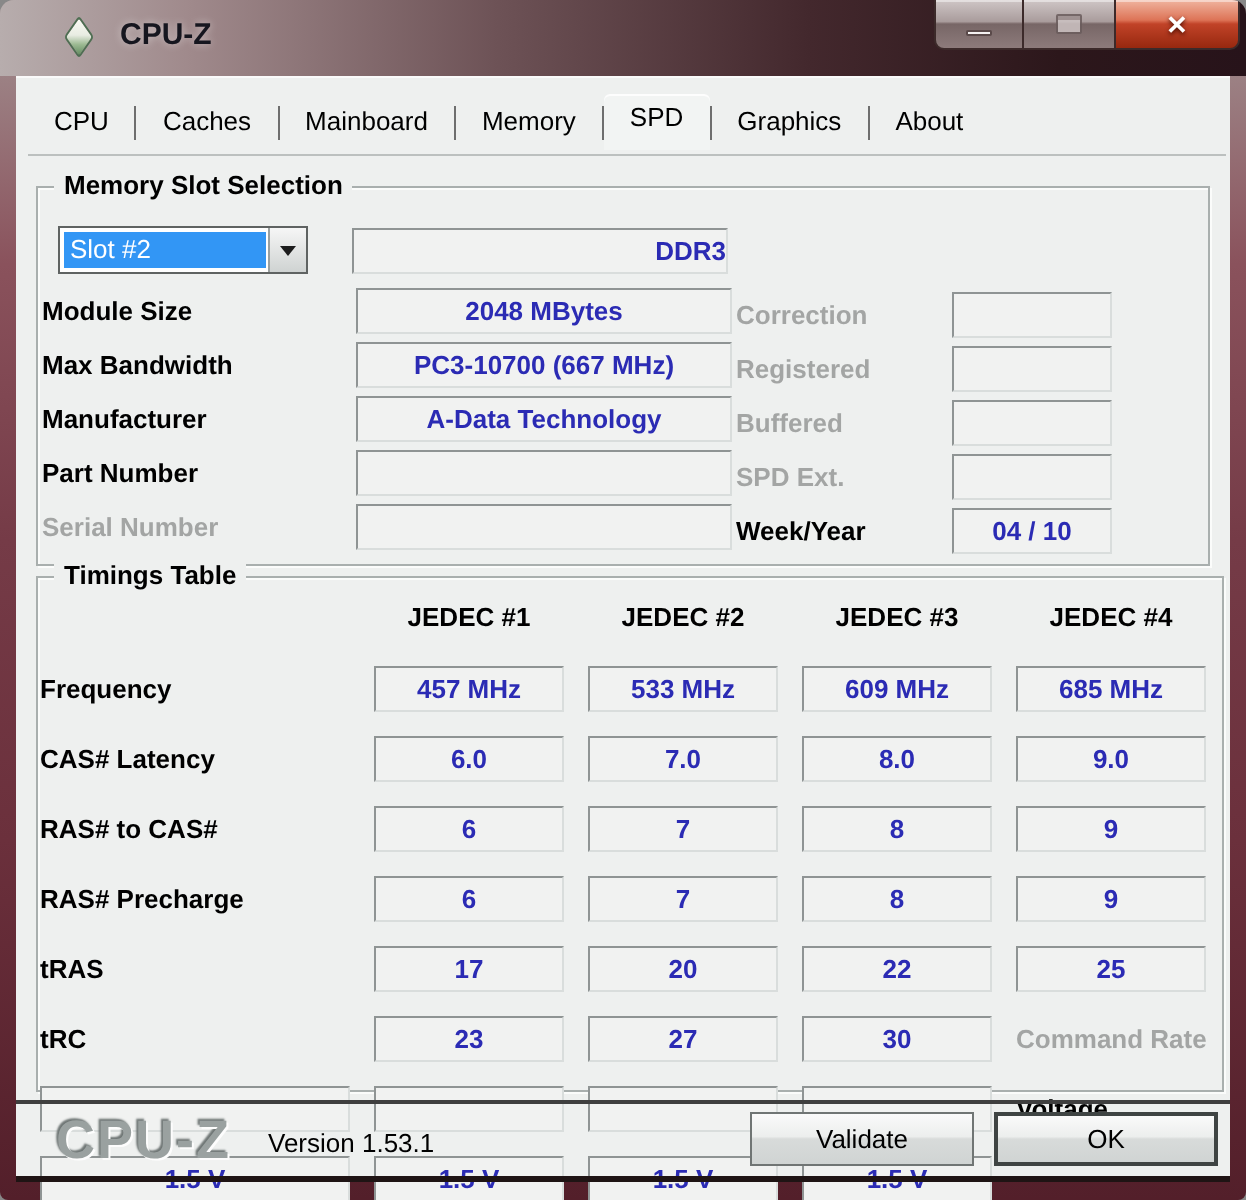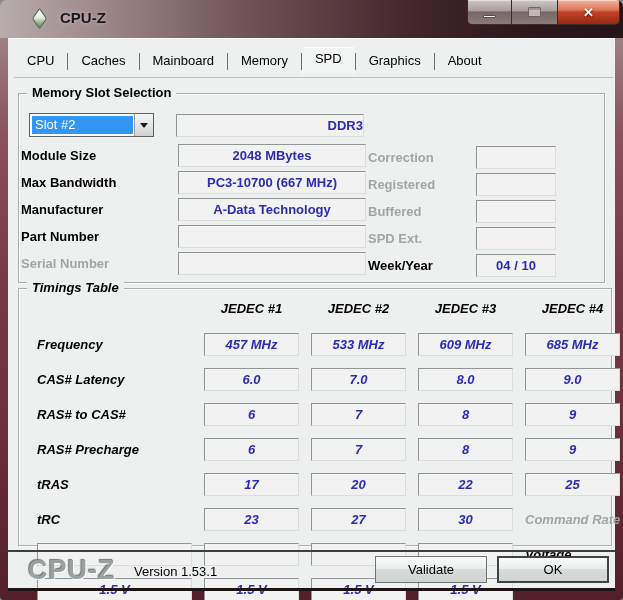--- a/index.html
+++ b/index.html
@@ -75,21 +75,21 @@
     border-radius:3px 3px 0 0;
     box-shadow: 0 -1px 0 #fdfdfd;
   }
   
   .groupbox {
     position:absolute;
     border:1px solid #a9afae;
     box-shadow: inset 1px 1px 0 #fbfcfb, 1px 1px 0 #fbfcfb;
   }
   .gb1 { left:10px; top:55px; width:587px; height:190px; }
-  .gb2 { left:10px; top:250px; width:594px; height:258px;font-style:italic; }
+  .gb2 { left:10px; top:250px; width:594px; height:258px; }
   .legend {
     position:absolute; top:-9px; left:8px; background:#eef0ef; padding:0 5px;
     font-weight:bold; color:#000;
   }
   .field {
     background:#f1f2f1;
     border:1px solid;
     border-color:#8f9494 #d9dddc #d9dddc #8f9494;
     color:#2b2bb4; font-weight:bold; text-align:center;
     height:23px; line-height:21px; overflow:hidden;
@@ -117,21 +117,21 @@
     display:grid; grid-template-columns:155px 188px; column-gap:2px;
     grid-auto-rows:23px; row-gap:4px;
   }
   .fields-right {
     position:absolute; left:349px; top:52px;
     display:grid; grid-template-columns:106px 80px; column-gap:2px;
     grid-auto-rows:23px; row-gap:4px;
   }
   
   .tgrid {
-    position:absolute; left:18px; top:8px;
+    position:absolute; left:1px; top:8px;
     display:grid;
     grid-template-columns:155px 95px 95px 95px 95px;
     grid-template-rows:24px repeat(8, 23px);
     column-gap:2px; row-gap:4px;gap:12px;
   }
   .thead { font-weight:bold; color:#000; text-align:center; line-height:24px; }
   
   .separator { position:absolute; left:0; right:0; top:512px; height:2px; background:#3f3f3f; }
   .footer { position:absolute; left:0; top:516px; width:607px; height:34px; }
   .logo {

